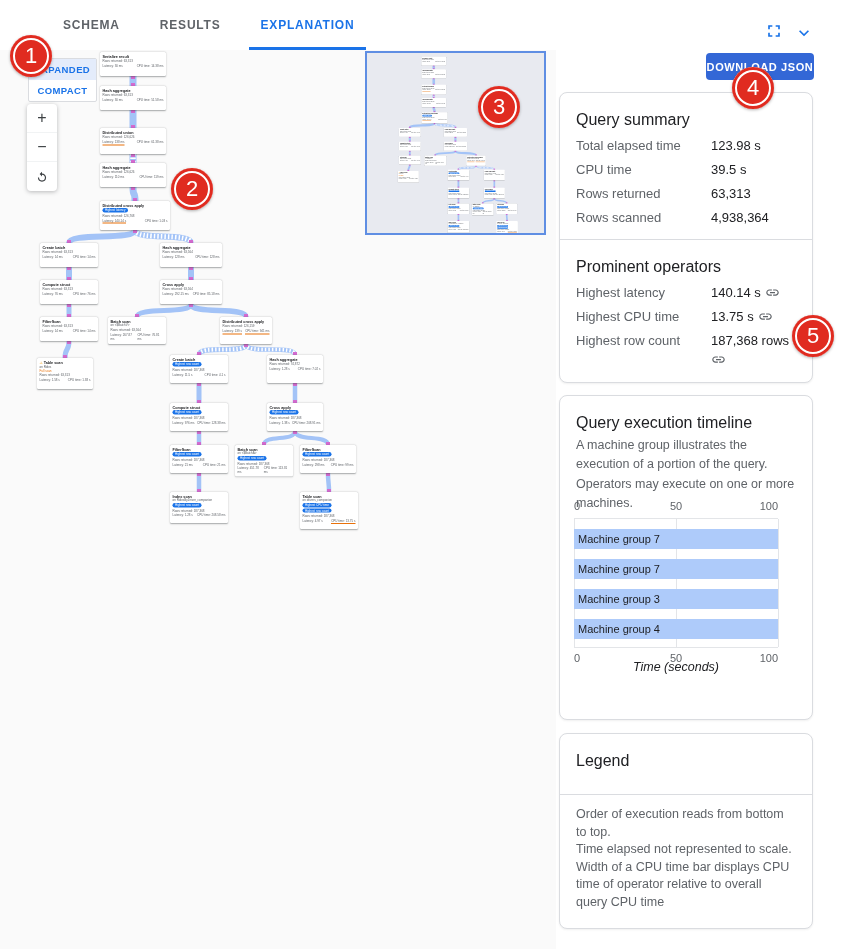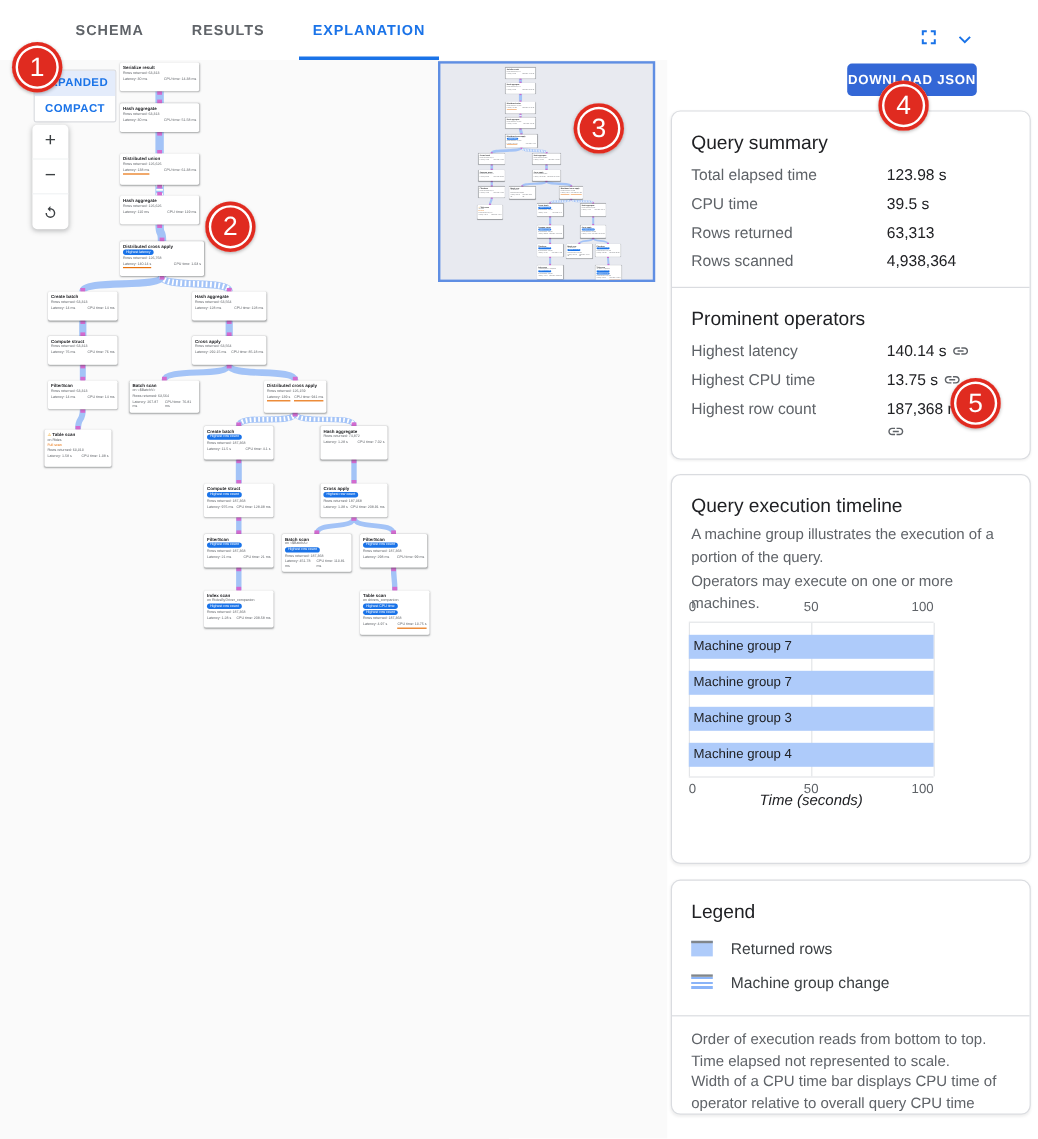--- a/index.html
+++ b/index.html
@@ -49,26 +49,26 @@
   
   .minimap { position:absolute; left:365px; top:51px; width:181px; height:184px; background:#e8eaf0;
              border:2px solid #5f8ee3; overflow:hidden; z-index:5; cursor:pointer; }
   #tree-mini { position:absolute; left:0; top:0; width:760px; height:1100px;
                transform:translate(17px,-16px) scale(.187); transform-origin:0 0; pointer-events:none; }
 
   
   .dl-btn { position:absolute; left:706px; top:53px; width:108px; height:27px; background:var(--c-button,#3367d6);
             color:#fff; font-size:11px; font-weight:bold; letter-spacing:.6px; border:none; border-radius:4px;
             display:flex; align-items:center; justify-content:center; cursor:pointer; z-index:20; }
-  .card { position:absolute; left:559px; width:300px; background:#fff; border:1px solid #dadce0;
+  .card { position:absolute; left:559px; width:254px; background:#fff; border:1px solid #dadce0;
           border-radius:8px; box-shadow:0 1px 2px rgba(60,64,67,.08); z-index:15; }
   .sec { padding:12px 16px 14px 16px; }
   .sec.bordered { border-bottom:1px solid #dadce0; }
   .card-title { font-size:16px; color:#202124; font-weight:normal; margin:6px 0 4px 0; }
-  .kv-row { display:flex; margin-top:9px; font-size:13px; align-items:flex-start;gap:28px; }
+  .kv-row { display:flex; margin-top:9px; font-size:13px; align-items:flex-start; }
   .kv-label { width:135px; color:#5f6368; flex:none; }
   .kv-value { color:#202124; display:flex; flex-wrap:wrap; align-items:center; gap:4px; max-width:92px; }
   .kv-value svg { cursor:pointer; }
 
   .tl-desc { font-size:12.5px; color:#5f6368; line-height:1.55; margin-top:4px; }
   .tickrow { position:absolute; left:14px; width:204px; height:12px; font-size:11px; color:#5f6368; }
   .tickrow span { position:absolute; top:0; }
   .plot { position:absolute; left:14px; top:122px; width:204px; height:130px;
           border-top:1px solid #e3e5e8; border-bottom:1px solid #e3e5e8; }
   .gridline { position:absolute; top:0; bottom:0; width:1px; background:#e3e5e8; }
@@ -651,30 +651,20 @@
         <span style="left: 0%; transform: none;">0</span>
         <span style="left: 50%; transform: translateX(-50%);">50</span>
         <span style="left: 100%; transform: translateX(-100%);">100</span>
       </div>
     <div class="xlabel">Time (seconds)</div>
   </div>
 
   <div class="card" style="top:733px;height:196px;">
     <div class="sec" style="padding-bottom:4px;">
       <div class="card-title">Legend</div>
-      <div id="legend-items">
-          <div class="legend-item">
-            <span class="sw solid"></span>
-            <span>Returned rows</span>
-          </div>
-          <div class="legend-item">
-            <span class="sw striped"></span>
-            <span>Machine group change</span>
-          </div>
-        </div>
     </div>
     <div class="legend-notes" id="legend-notes">
         <div>Order of execution reads from bottom to top.</div>
         <div>Time elapsed not represented to scale.</div>
         <div>Width of a CPU time bar displays CPU time of operator relative to overall query CPU time</div>
       </div>
   </div>
 
   <div id="callouts">
       <div class="callout" style="left: 10px; top: 35px;">1</div>

